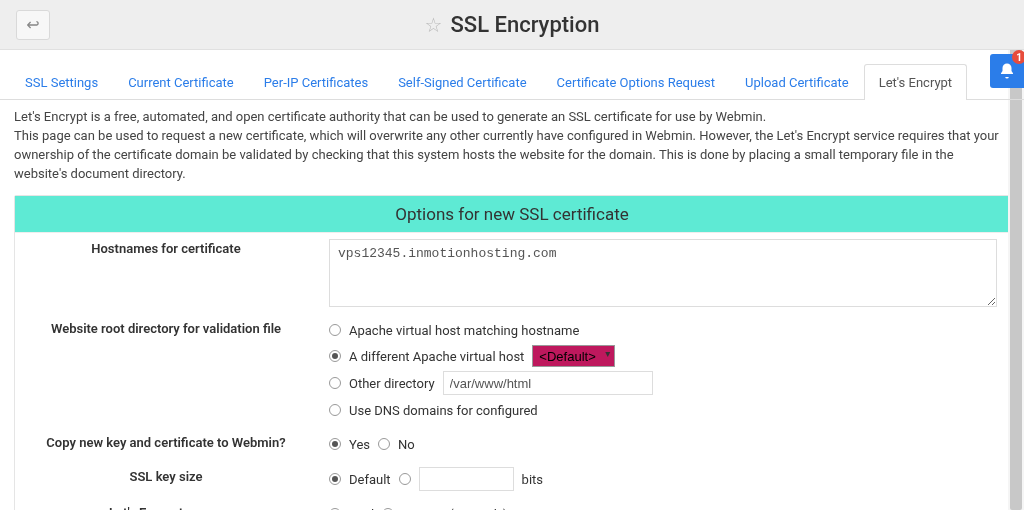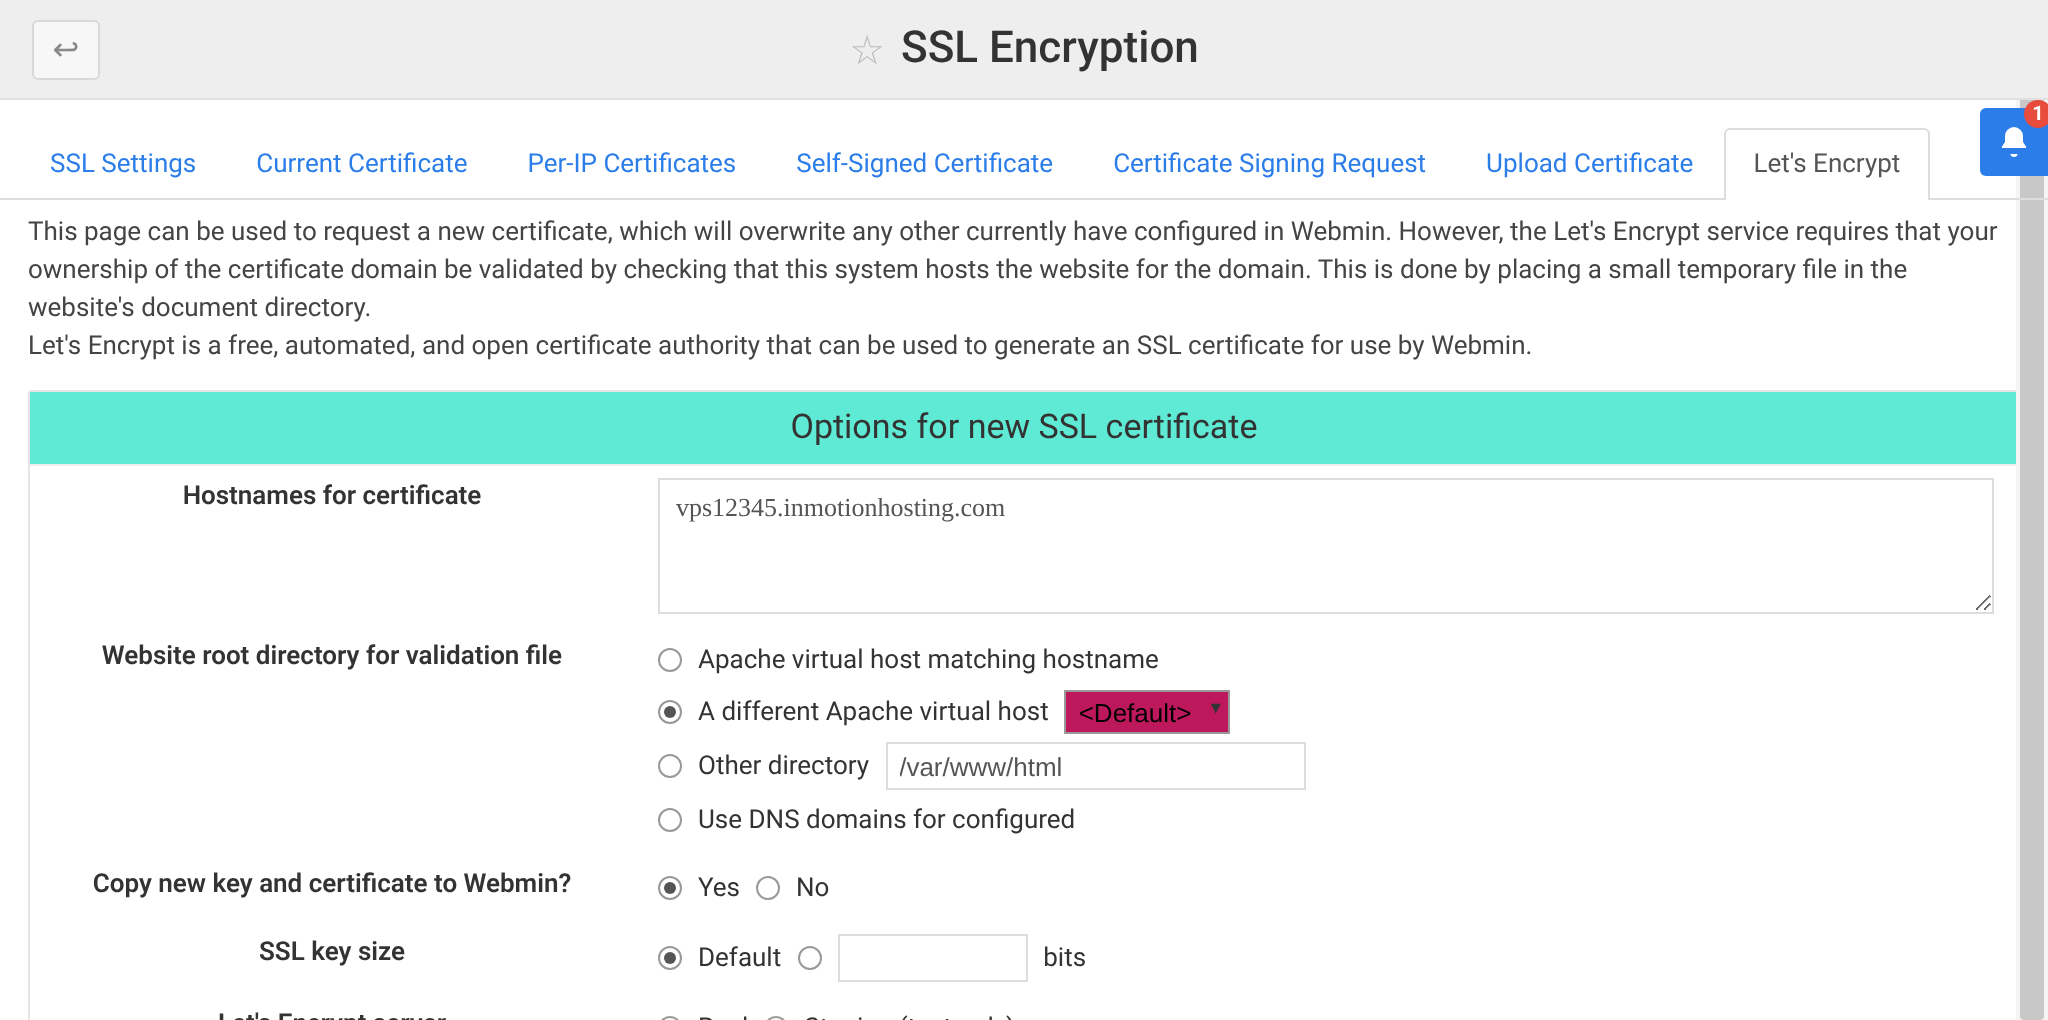--- a/index.html
+++ b/index.html
@@ -126,21 +126,21 @@
     display:flex;
     align-items:center;
     gap:8px;
     min-height:22px;
   }
   textarea.hostnames {
     width:100%;
     height:68px;
     border:1px solid #ddd;
     padding:6px 8px;
-    font-family:Liberation Serif, serif;
+    font-family:Liberation Mono, monospace;
     font-size:13px;
     resize:both;
     color:#555;
   }
   input[type=text].thin {
     border:1px solid #ddd;
     padding:3px 6px;
     font-size:13px;
     height:24px;
     width:210px;
@@ -195,28 +195,28 @@
       <path d="M12 2a6 6 0 0 0-6 6v4l-2 3v1h16v-1l-2-3V8a6 6 0 0 0-6-6zm0 20a2.5 2.5 0 0 0 2.45-2h-4.9A2.5 2.5 0 0 0 12 22z"></path>
     </svg>
   <div class="noti-badge">1</div>
 </div>
 
 <div class="tabs">
   <div class="tab">SSL Settings</div>
   <div class="tab">Current Certificate</div>
   <div class="tab">Per-IP Certificates</div>
   <div class="tab">Self-Signed Certificate</div>
-  <div class="tab">Certificate Signing Request</div>
+  <div class="tab">Certificate Options Request</div>
   <div class="tab">Upload Certificate</div>
   <div class="tab active">Let's Encrypt</div>
 </div>
 
 <div class="intro">
+  <div>Let's Encrypt is a free, automated, and open certificate authority that can be used to generate an SSL certificate for use by Webmin.</div>
   <div>This page can be used to request a new certificate, which will overwrite any other currently have configured in Webmin. However, the Let's Encrypt service requires that your ownership of the certificate domain be validated by checking that this system hosts the website for the domain. This is done by placing a small temporary file in the website's document directory.</div>
-  <div>Let's Encrypt is a free, automated, and open certificate authority that can be used to generate an SSL certificate for use by Webmin.</div>
 </div>
 
 <div class="options-panel">
   <div class="panel-title">Options for new SSL certificate</div>
 
   <div class="form-row">
     <div class="label">Hostnames for certificate</div>
     <div class="field">
       <textarea class="hostnames" style="">vps12345.inmotionhosting.com</textarea>
     </div>

